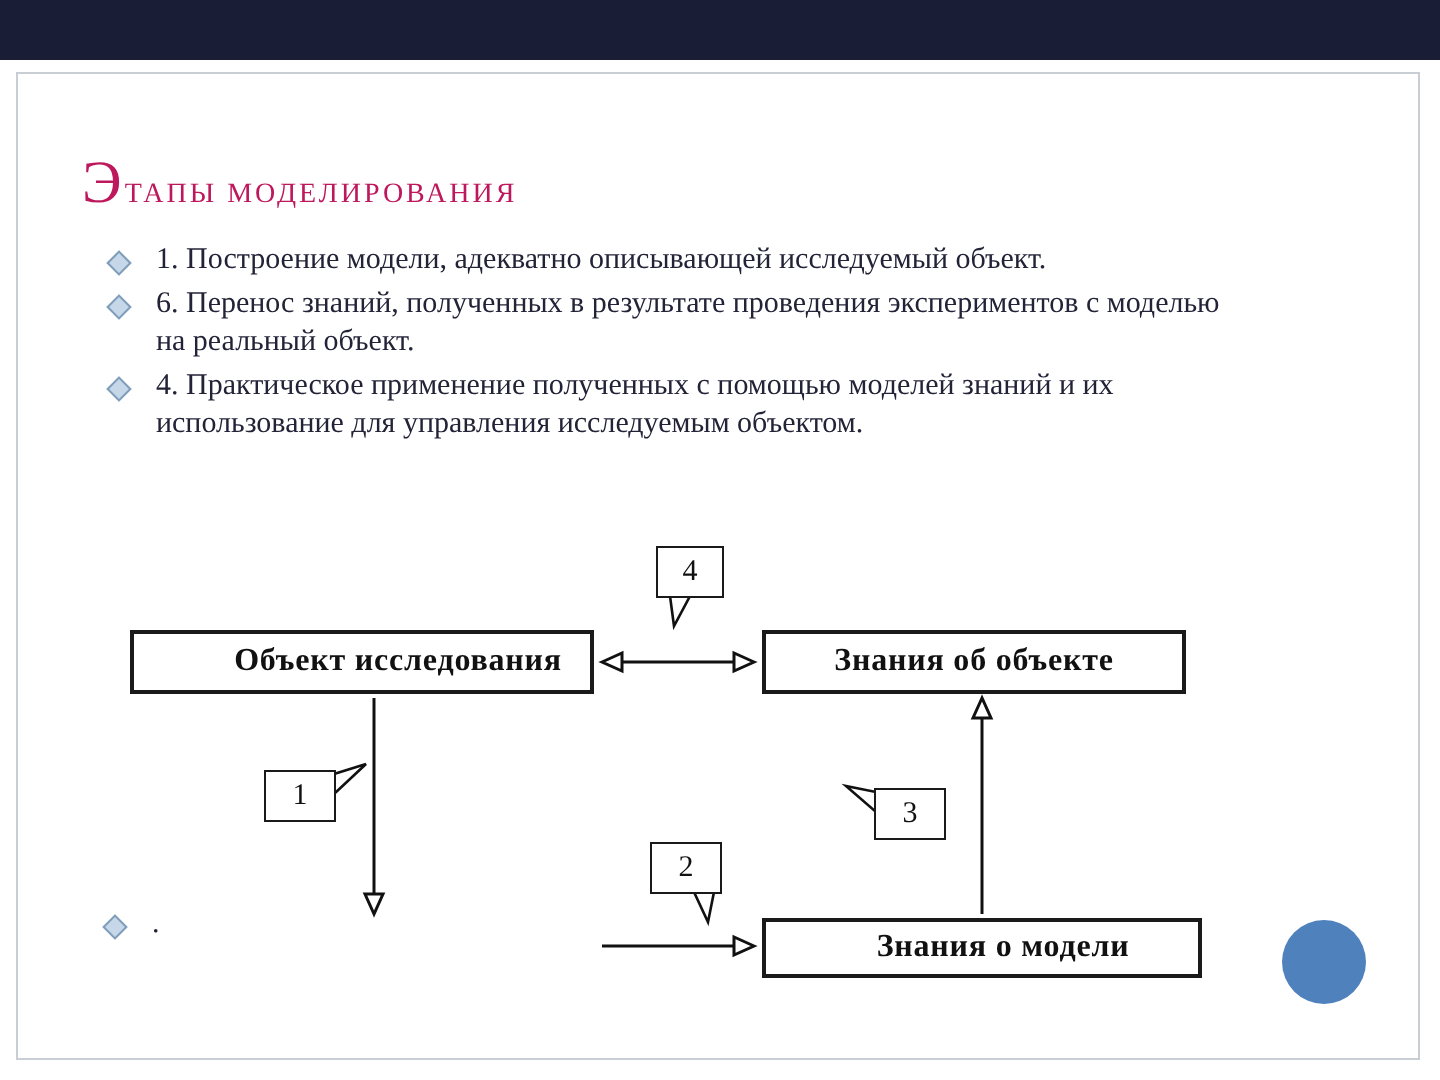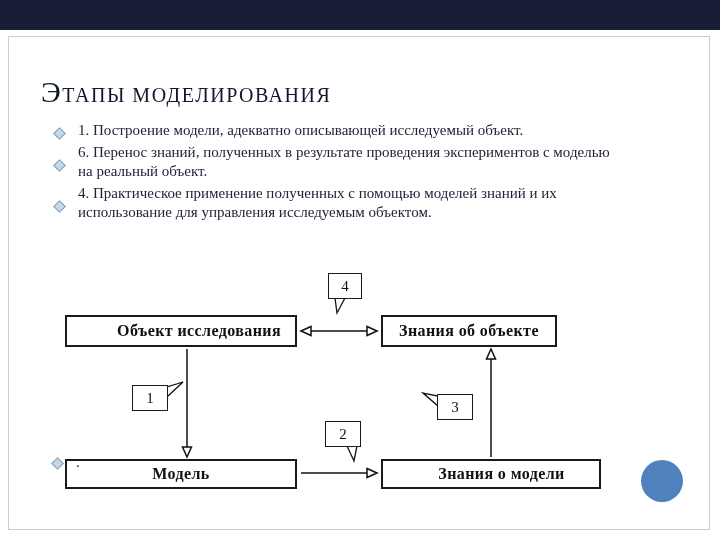--- a/index.html
+++ b/index.html
@@ -10,44 +10,44 @@
   .topbar {
     position:absolute; left:0; top:0; width:720px; height:30px;
     background:#191d36;
   }
   .slide {
     position:absolute; left:8px; top:36px; width:702px; height:494px;
     background:#ffffff; border:1px solid #c9ced4; box-sizing:border-box;
   }
   .title {
     margin:0; position:absolute; left:32px; top:38px;
-    font-size:20px; font-weight:400; letter-spacing:1.5px;
-    color:#0f172a; text-transform:uppercase;
+    font-size:14px; font-weight:400; letter-spacing:1.5px;
+    color:#be185d; text-transform:uppercase;
   }
   .title::first-letter { font-size:30px; }
   .bullets {
     position:absolute; left:46px; top:84px; width:556px;
     margin:0; padding:0; list-style:none;
   }
-  .bullet-item { display:flex; align-items:center; margin-bottom:3px; }
+  .bullet-item { display:flex; align-items:flex-start; margin-bottom:3px; }
   .diamond {
     flex:none; width:7px; height:7px; margin:6px 14px 0 0;
     background:#c7d7ea; border:1px solid #7f9db9; transform:rotate(45deg);
   }
   .bullet-text {
     font-size:15px; line-height:19px; color:#232338;
   }
   .arrows { position:absolute; left:0; top:0; pointer-events:none; }
   .dbox {
     position:absolute; box-sizing:border-box; background:#ffffff;
     border:2px solid #1a1a1a; display:flex; align-items:center; justify-content:center;
     font-size:16px; font-weight:700; color:#111; letter-spacing:0.4px;
   }
   .b-obj    { left:56px;  top:278px; width:232px; height:32px;padding-left:36px; }
-  .b-kobj   { left:372px; top:278px; width:176px; height:32px; }
+  .b-kobj   { left:372px; top:278px; width:212px; height:32px; }
   .b-model  { left:56px;  top:422px; width:232px; height:30px; }
   .b-kmodel { left:372px; top:422px; width:220px; height:30px;padding-left:21px; }
   .callout {
     position:absolute; box-sizing:border-box; background:#ffffff;
     border:1.5px solid #1a1a1a; display:flex; align-items:center; justify-content:center;
     font-size:15px; color:#111;
   }
   .c4 { left:319px; top:236px; width:34px; height:26px; }
   .c1 { left:123px; top:348px; width:36px; height:26px; }
   .c3 { left:428px; top:357px; width:36px; height:26px; }
@@ -110,23 +110,20 @@
       <polygon points="338,409 348,409 345,424" fill="#fff" stroke="#111" stroke-width="1.3"></polygon>
       <polygon points="429,359 429,369 414,356" fill="#fff" stroke="#111" stroke-width="1.3"></polygon>
     </svg>
 
     <div class="dbox b-obj">
       <span>Объект исследования</span>
     </div>
     <div class="dbox b-kobj">
       <span>Знания об объекте</span>
     </div>
-    <div class="dbox b-model">
-      <span>Модель</span>
-    </div>
     <div class="dbox b-kmodel">
       <span>Знания о модели</span>
     </div>
 
     <div class="callout c4">4</div>
     <div class="callout c1">1</div>
     <div class="callout c3">3</div>
     <div class="callout c2">2</div>
 
     <div class="empty-bullet">

